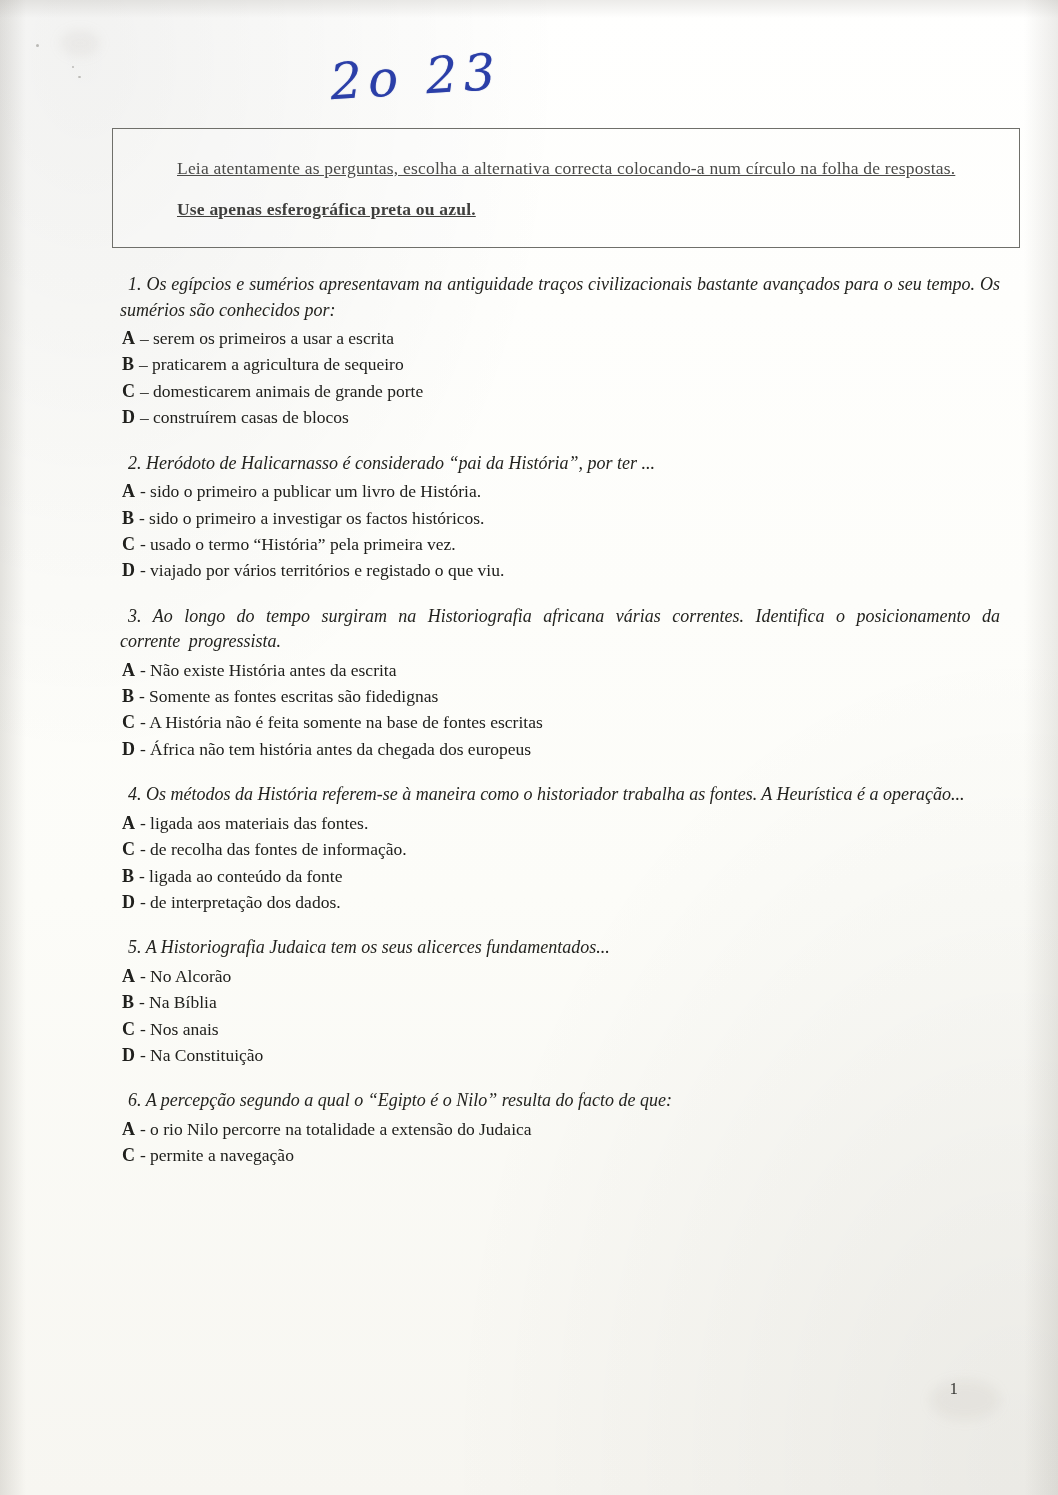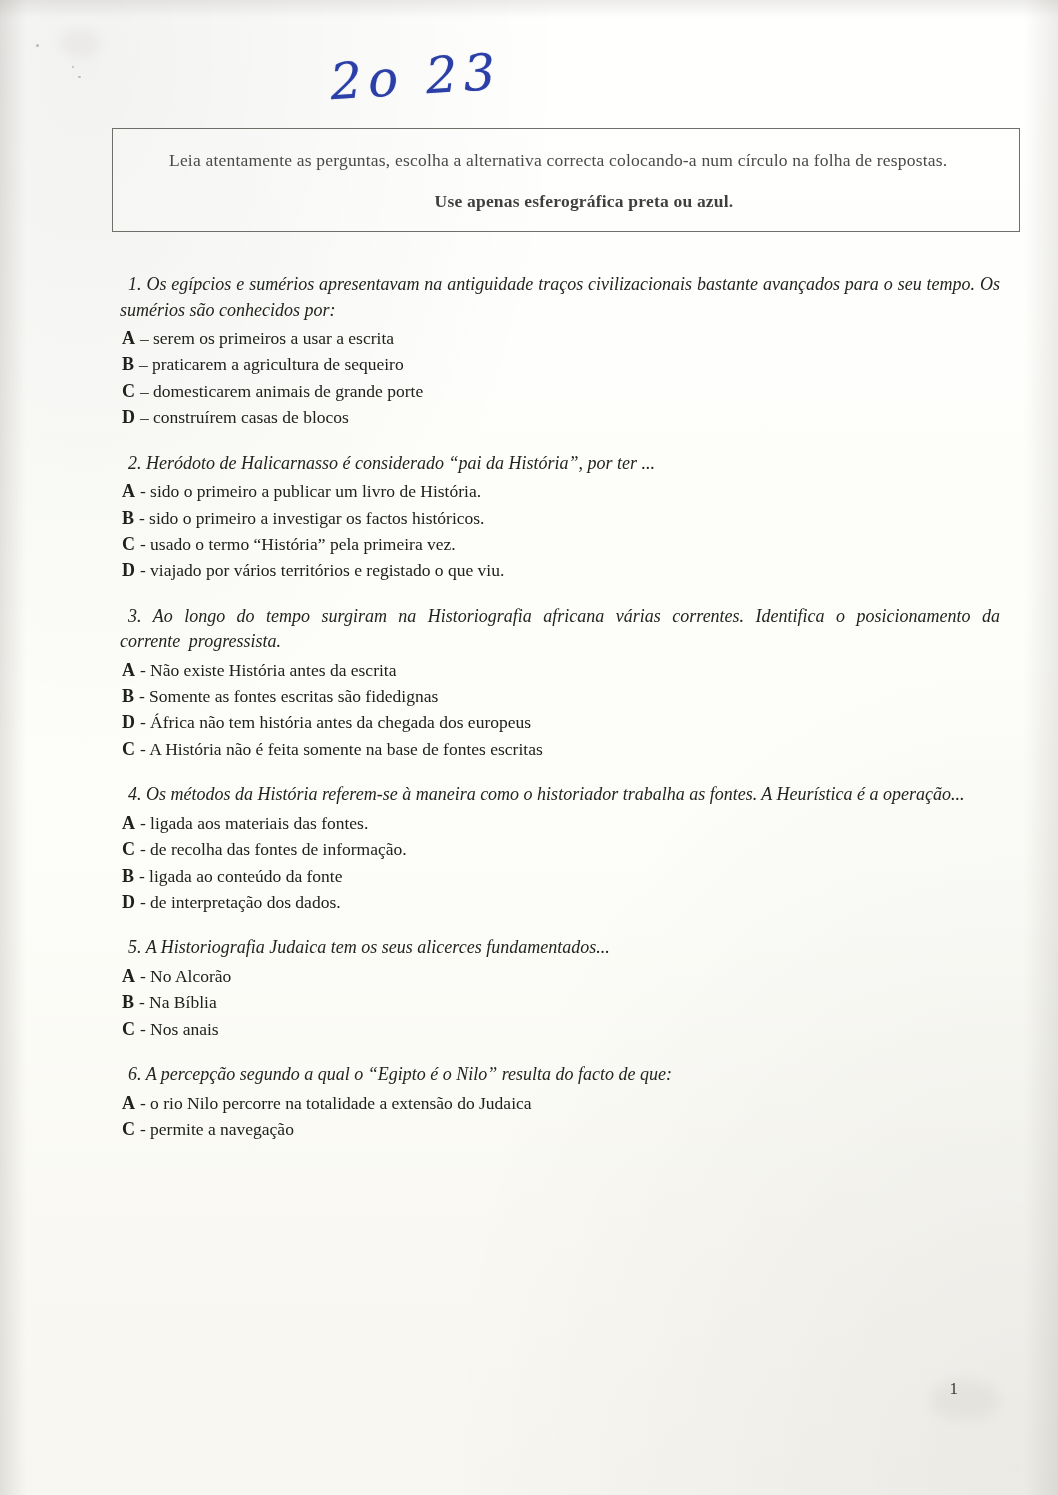--- a/index.html
+++ b/index.html
@@ -69,35 +69,35 @@
     position: absolute;
     left: 112px;
     top: 128px;
     width: 908px;
     border: 1px solid #6f6f6a;
     padding: 18px 20px 16px 22px;
     box-sizing: border-box;
     background: rgba(255,255,255,0.2);
   }
   .instruction-box p {
-    margin: 0;
+    margin: 8px;
     font-size: 17.5px;
     line-height: 1.55;
     color: #4a4a48;
     letter-spacing: 0.2px;
+    text-decoration: underline;
   }
   .instruction-box p.first {
     text-indent: 34px;
     margin-bottom: 14px;
   }
   .instruction-box p.second {
     text-indent: 34px;
     font-weight: 600;
     color: #3f3f3d;
-    text-align: center;
   }
 
   
   .content {
     position: absolute;
     left: 120px;
     top: 272px;
     width: 880px;
   }
   .question-block {
@@ -181,37 +181,38 @@
       <p class="option"><span class="letter">A</span> <span>-</span> <span>sido o primeiro a publicar um livro de História.</span></p>
       <p class="option"><span class="letter">B</span> <span>-</span> <span>sido o primeiro a investigar os factos históricos.</span></p>
       <p class="option"><span class="letter">C</span> <span>-</span> <span>usado o termo “História” pela primeira vez.</span></p>
       <p class="option"><span class="letter">D</span> <span>-</span> <span>viajado por vários territórios e registado o que viu.</span></p>
     </div>
 
     <div class="question-block">
       <p class="q-stem spread">3. Ao longo do tempo surgiram na Historiografia africana várias correntes. Identifica o posicionamento da corrente progressista.</p>
       <p class="option"><span class="letter">A</span> <span>-</span> <span>Não existe História antes da escrita</span></p>
       <p class="option"><span class="letter">B</span> <span>-</span> <span>Somente as fontes escritas são fidedignas</span></p>
+      <p class="option"><span class="letter">C</span> <span>-</span> <span>A História não é feita somente na base de fontes escritas</span></p>
       <p class="option"><span class="letter">D</span> <span>-</span> <span>África não tem história antes da chegada dos europeus</span></p>
-      <p class="option"><span class="letter">C</span> <span>-</span> <span>A História não é feita somente na base de fontes escritas</span></p>
     </div>
 
     <div class="question-block">
       <p class="q-stem">4. Os métodos da História referem-se à maneira como o historiador trabalha as fontes. A Heurística é a operação...</p>
       <p class="option"><span class="letter">A</span> <span>-</span> <span>ligada aos materiais das fontes.</span></p>
       <p class="option"><span class="letter">C</span> <span>-</span> <span>de recolha das fontes de informação.</span></p>
       <p class="option"><span class="letter">B</span> <span>-</span> <span>ligada ao conteúdo da fonte</span></p>
       <p class="option"><span class="letter">D</span> <span>-</span> <span>de interpretação dos dados.</span></p>
     </div>
 
     <div class="question-block">
       <p class="q-stem">5. A Historiografia Judaica tem os seus alicerces fundamentados...</p>
       <p class="option"><span class="letter">A</span> <span>-</span> <span>No Alcorão</span></p>
       <p class="option"><span class="letter">B</span> <span>-</span> <span>Na Bíblia</span></p>
       <p class="option"><span class="letter">C</span> <span>-</span> <span>Nos anais</span></p>
+      <p class="option"><span class="letter">D</span> <span>-</span> <span>Na Constituição</span></p>
     </div>
 
     <div class="question-block">
       <p class="q-stem">6. A percepção segundo a qual o “Egipto é o Nilo” resulta do facto de que:</p>
       <p class="option"><span class="letter">A</span> <span>-</span> <span>o rio Nilo percorre na totalidade a extensão do Judaica</span></p>
       <p class="option"><span class="letter">C</span> <span>-</span> <span>permite a navegação</span></p>
     </div>
 
   </div>
 

